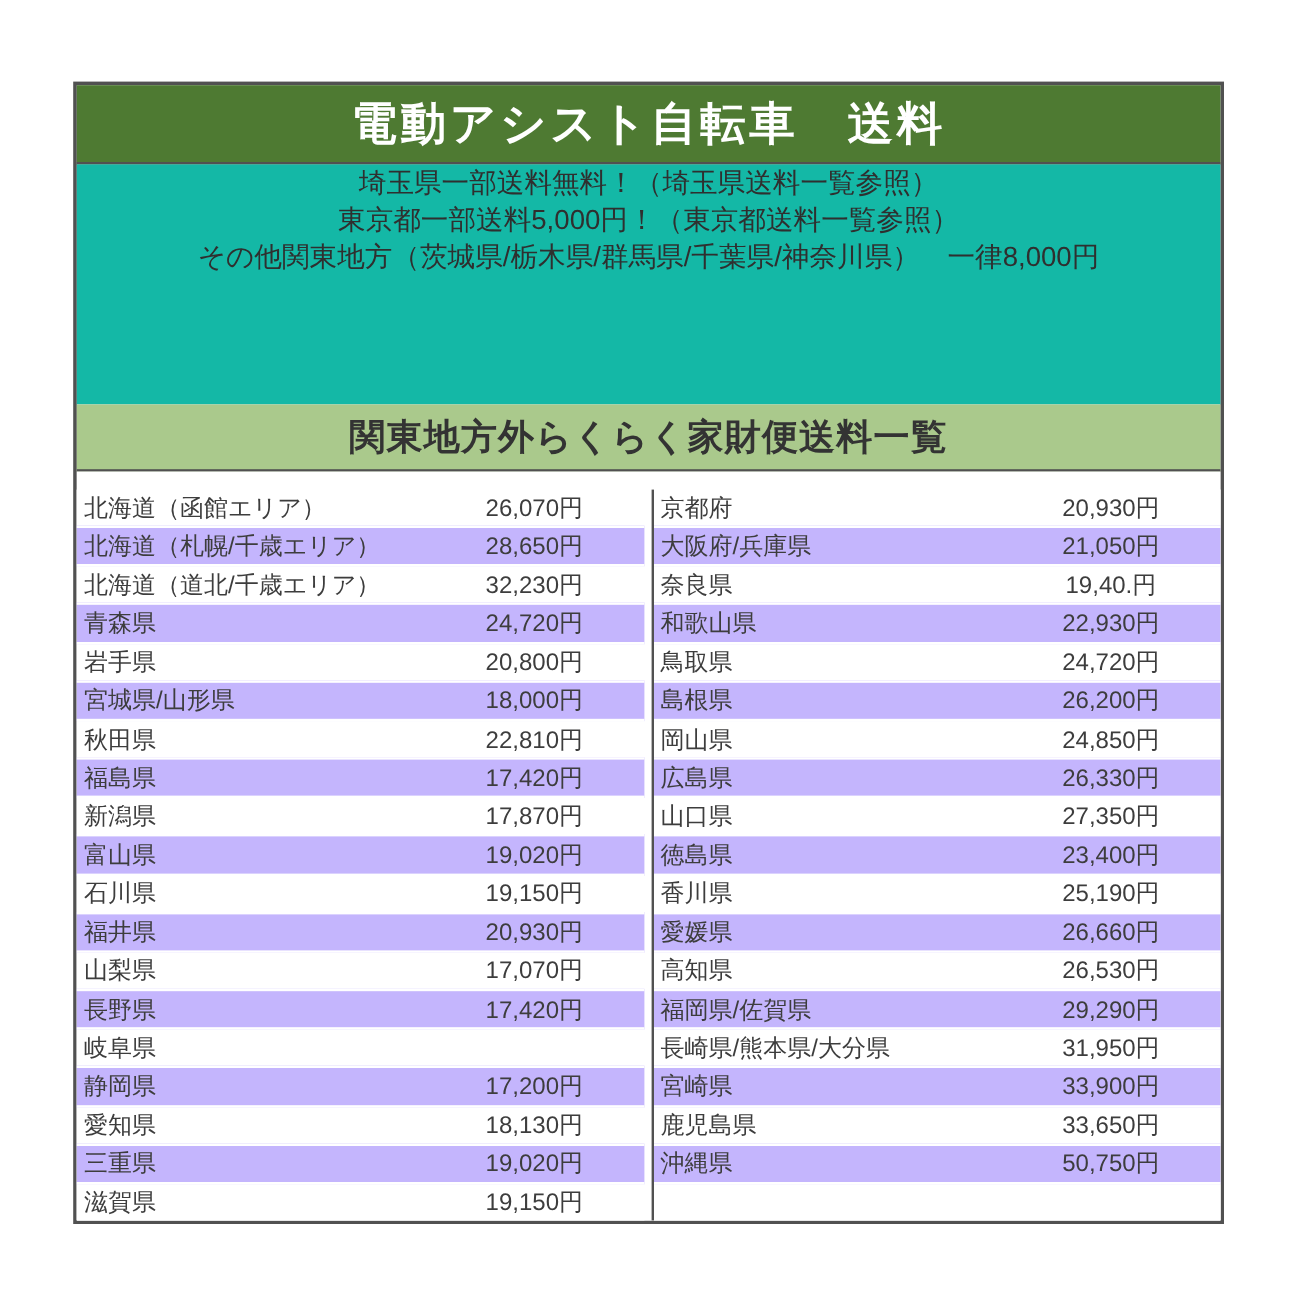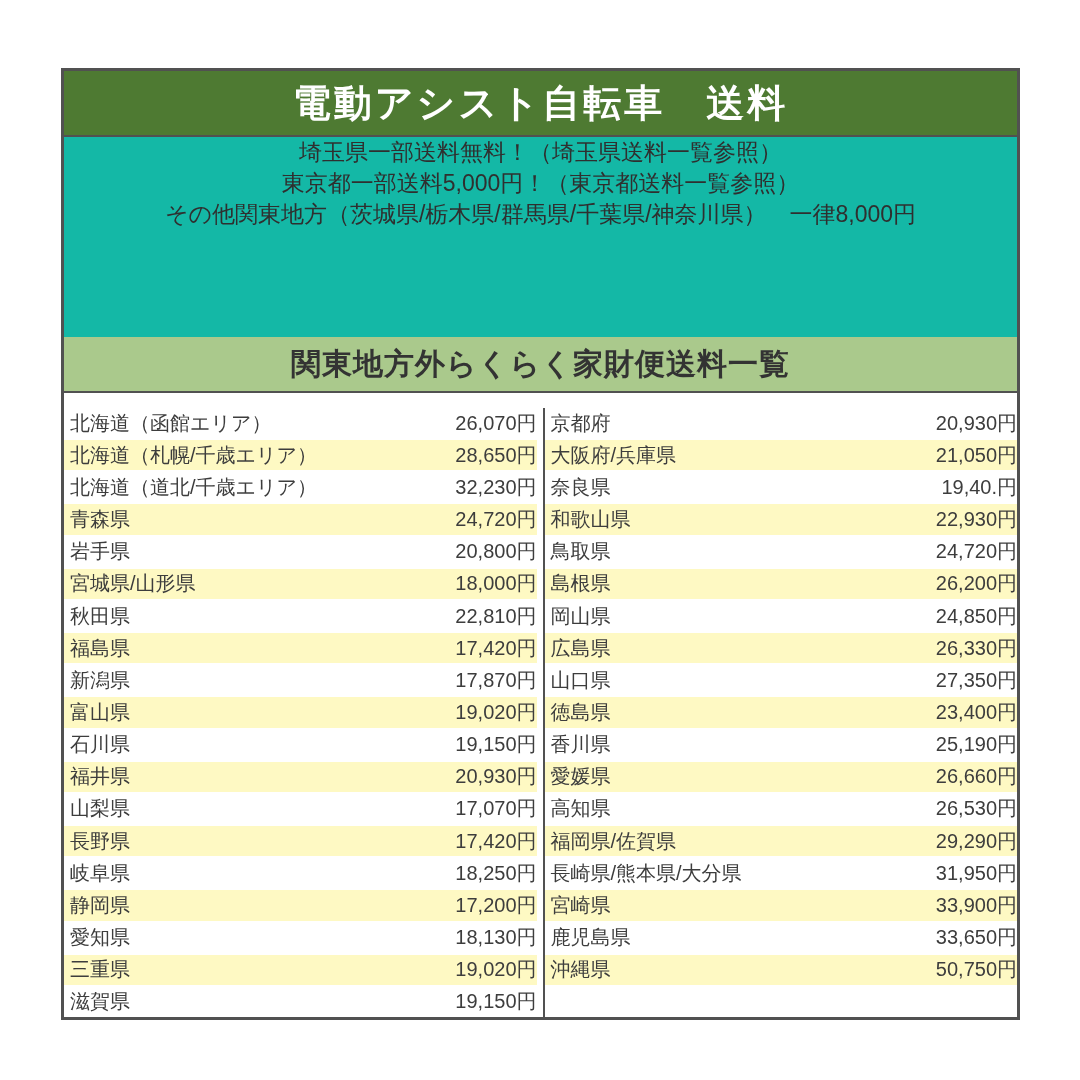--- a/index.html
+++ b/index.html
@@ -29,24 +29,24 @@
     display:flex;align-items:center;justify-content:center;
     color:#333333;font-size:30px;font-weight:bold;letter-spacing:1px;
   }
   .fee-table{flex:1 1 auto;display:flex;background:#ffffff;}
   .half{flex:1 1 0;display:flex;flex-direction:column;background:#ffffff;min-width:0;margin-top:15px;}
   .half.left{border-right:2px solid #515151;padding-right:6px;}
   .row{
     flex:1 1 0;display:flex;align-items:center;box-sizing:border-box;
     color:#3d3d3d;font-size:20px;white-space:nowrap;background:#ffffff;
   }
-  .row.alt{background:#fef9c3;border-top:2px solid #ffffff;border-bottom:2px solid #ffffff;}
+  .row.alt{background:#c4b5fd;border-top:2px solid #ffffff;border-bottom:2px solid #ffffff;}
   .cell{overflow:hidden;}
   .cell.name{flex:0 0 290px;box-sizing:border-box;padding-left:6px;}
-  .cell.price{flex:1 1 auto;text-align:right;}
+  .cell.price{flex:1 1 auto;text-align:center;}
 </style>
 </head>
 <body>
 
 <div class="sheet">
 
   <div class="title-bar">
     <span>電動アシスト自転車　送料</span>
   </div>
 
@@ -113,21 +113,20 @@
         <div class="row">
           <div class="cell name">山梨県</div>
           <div class="cell price">17,070円</div>
         </div>
         <div class="row alt">
           <div class="cell name">長野県</div>
           <div class="cell price">17,420円</div>
         </div>
         <div class="row">
           <div class="cell name">岐阜県</div>
-          <div class="cell price">18,250円</div>
         </div>
         <div class="row alt">
           <div class="cell name">静岡県</div>
           <div class="cell price">17,200円</div>
         </div>
         <div class="row">
           <div class="cell name">愛知県</div>
           <div class="cell price">18,130円</div>
         </div>
         <div class="row alt">

